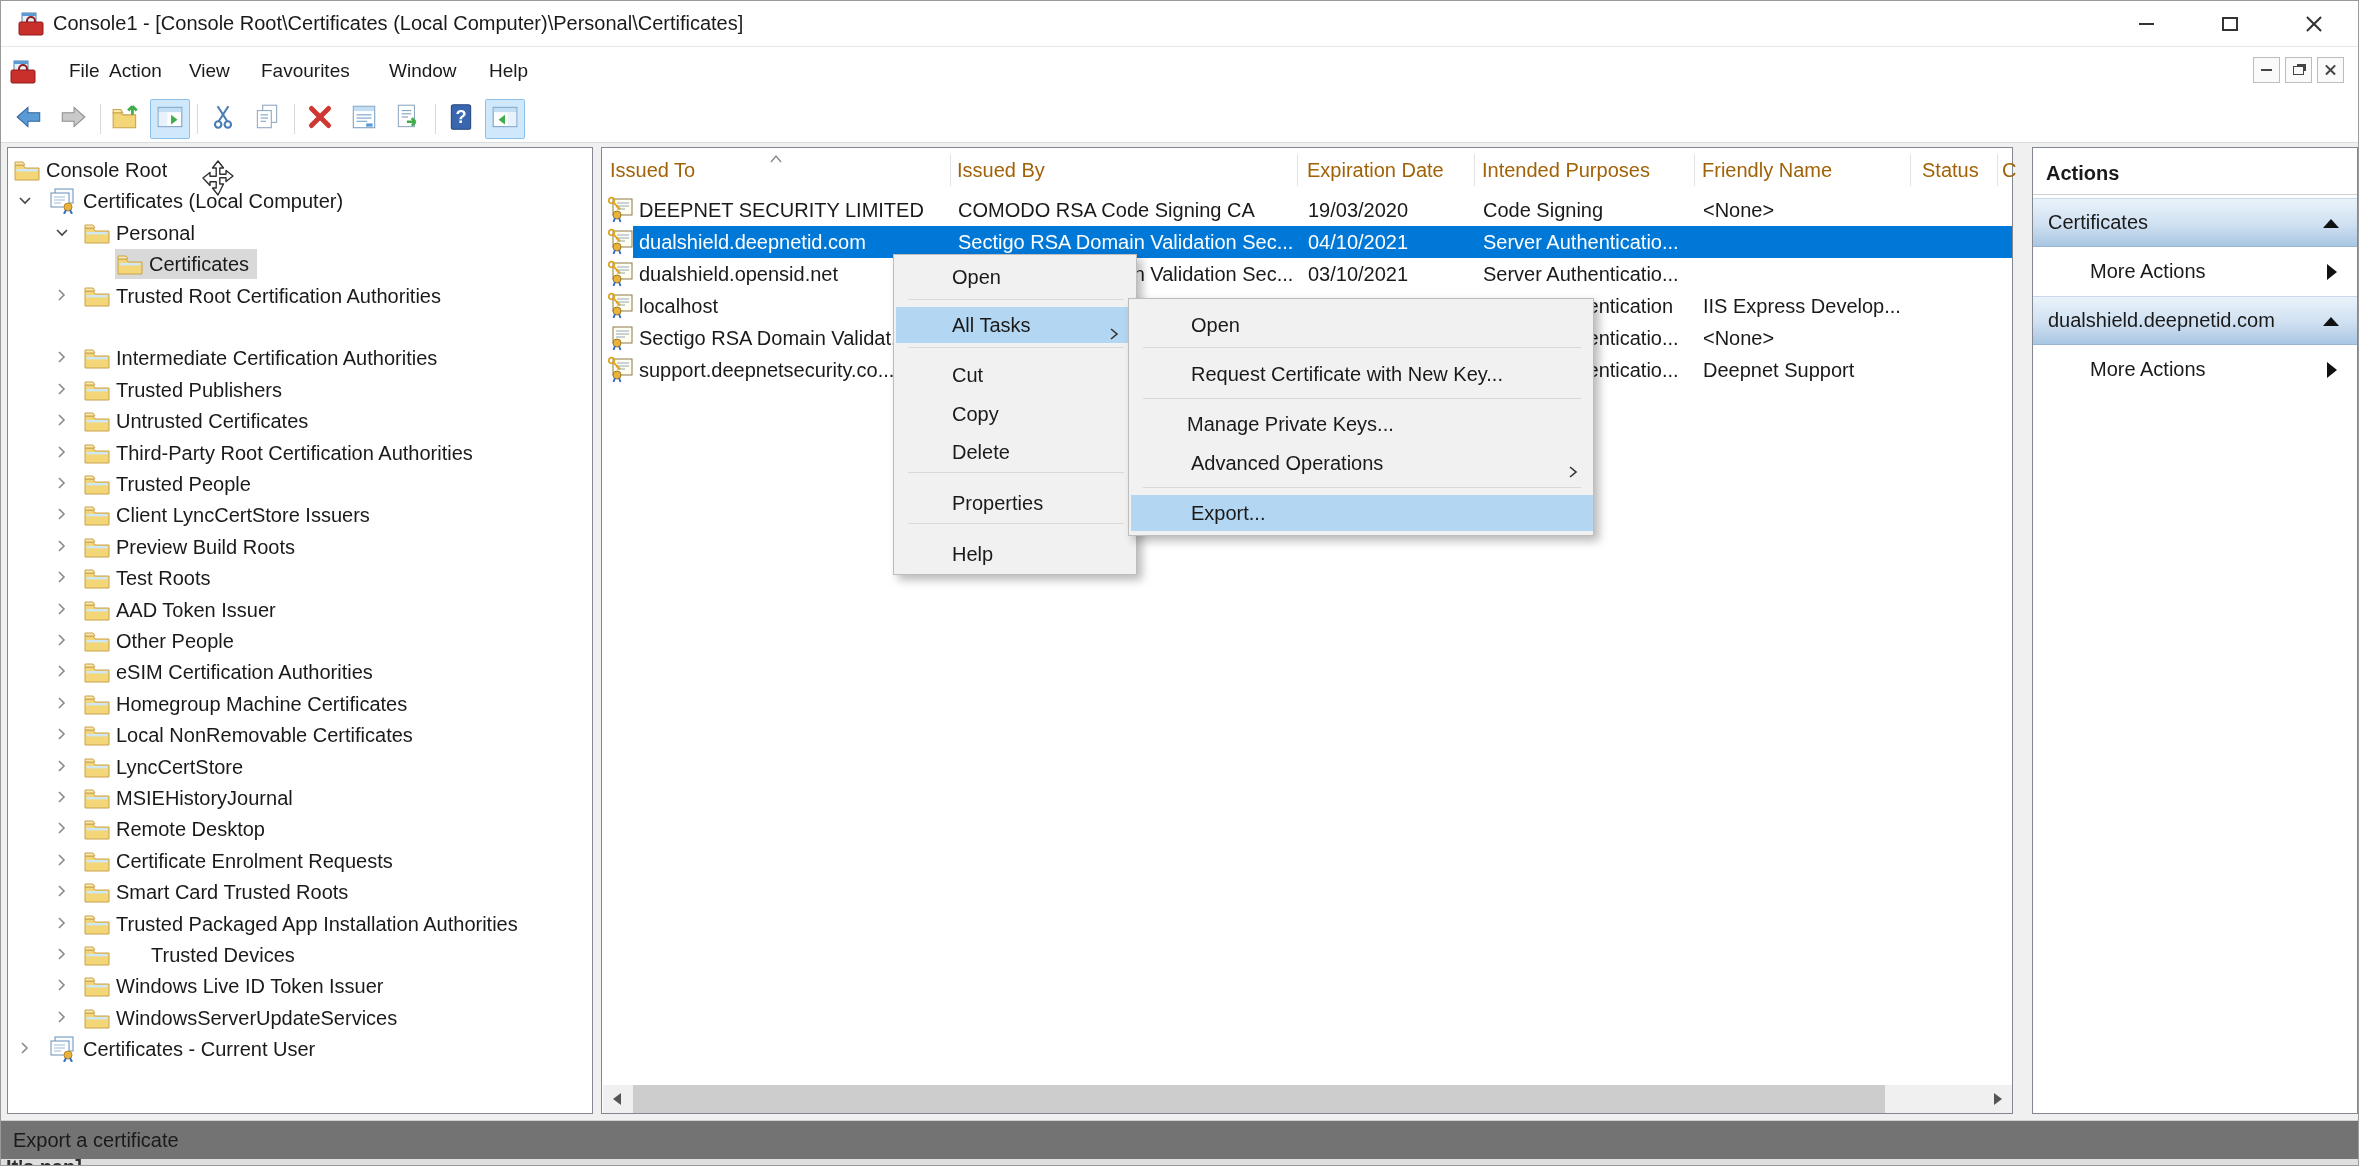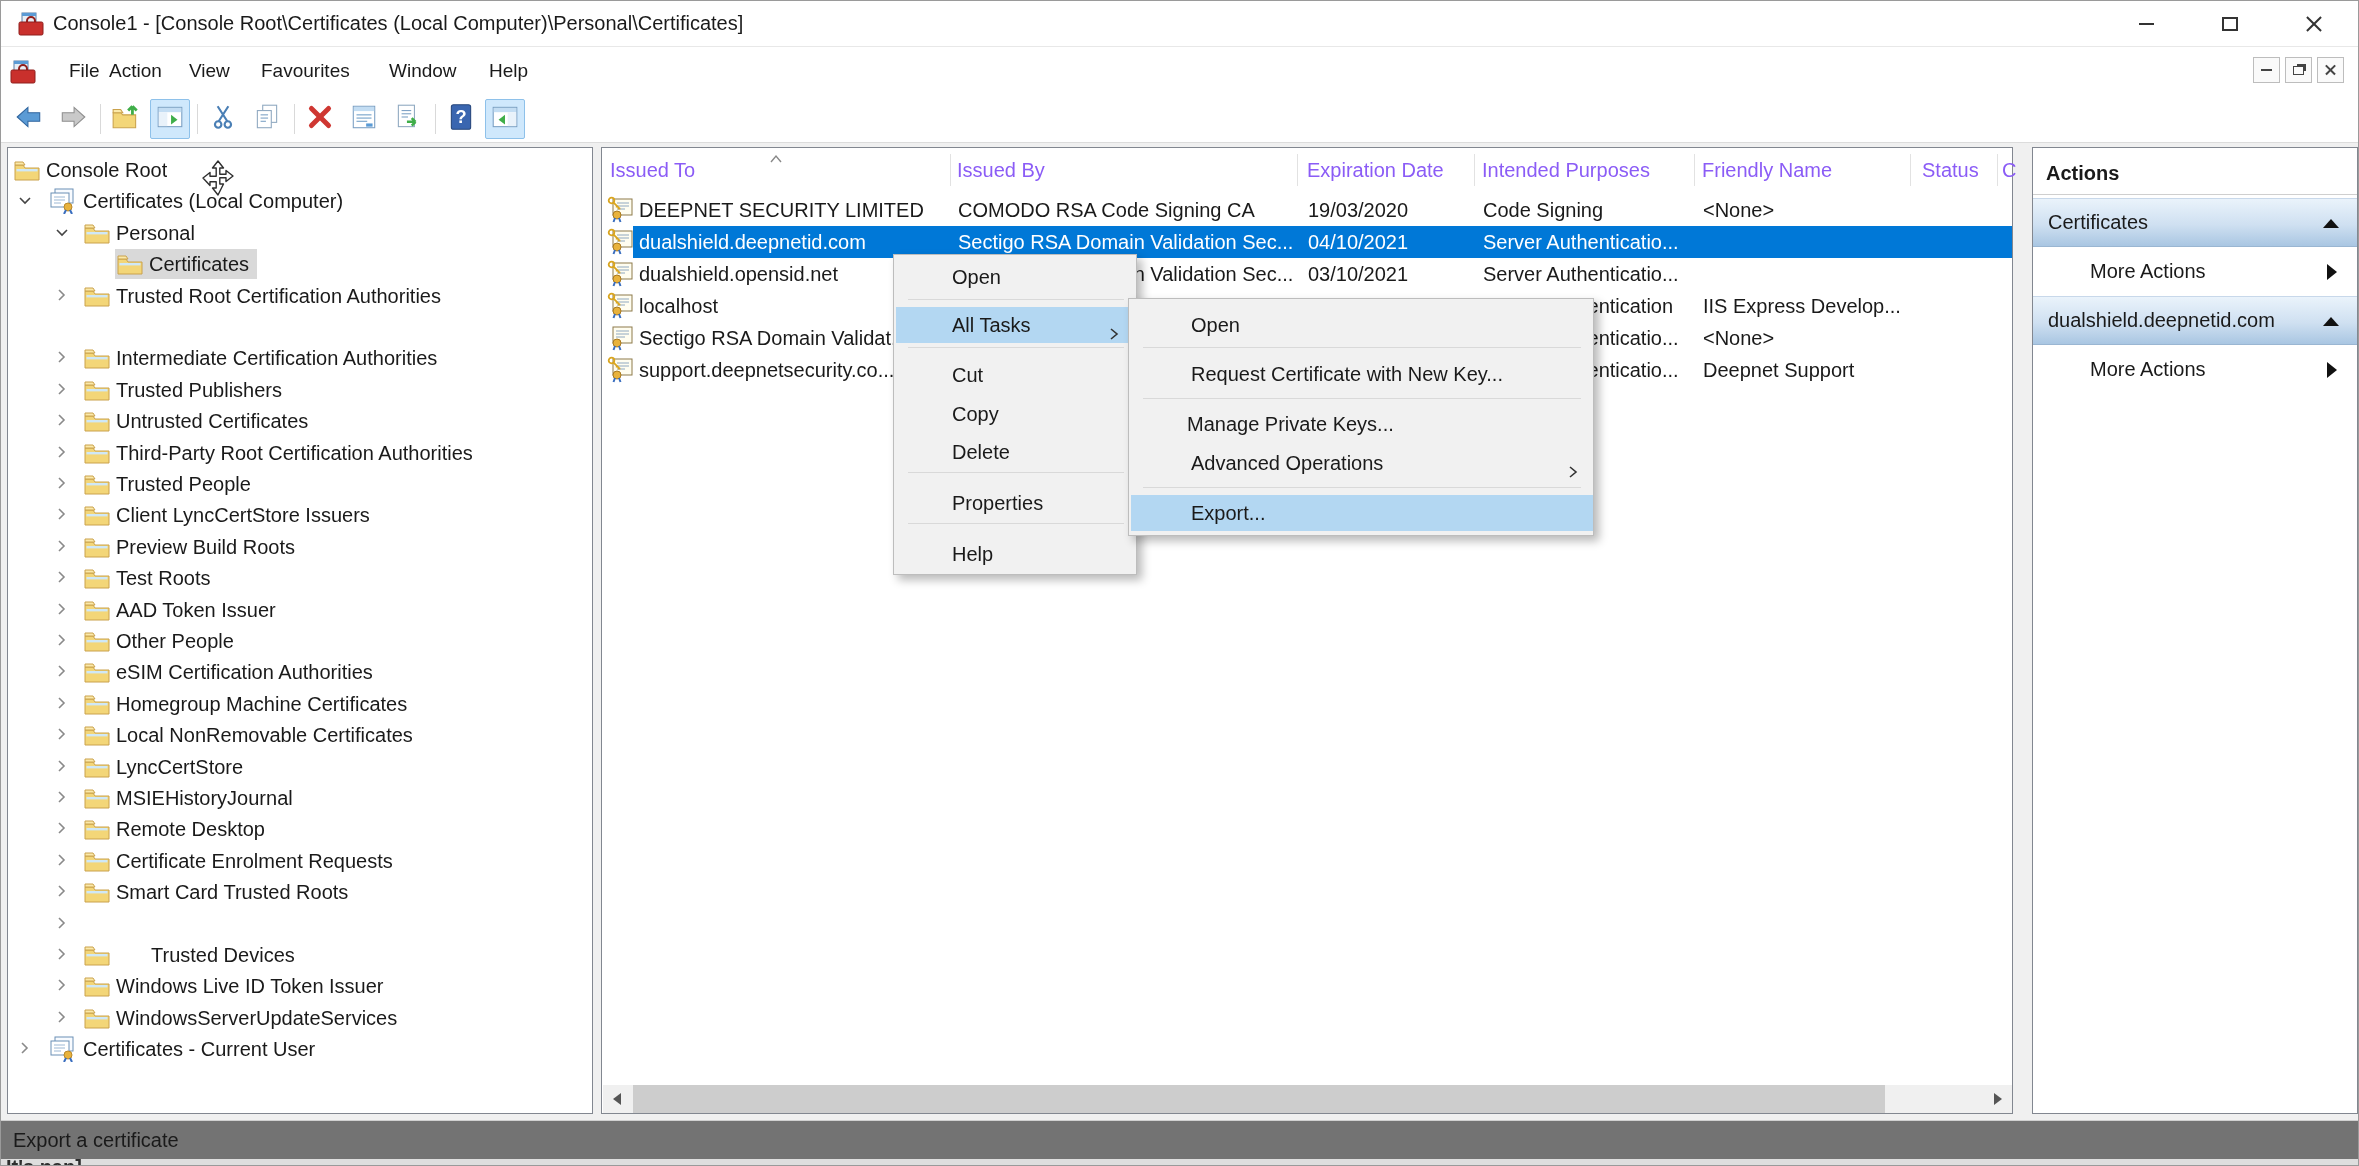--- a/index.html
+++ b/index.html
@@ -34,21 +34,21 @@
   .panel{background:#fff;border:1px solid #828790;box-sizing:border-box;}
   #treepanel{left:6px;top:146px;width:586px;height:967px;}
   #listpanel{left:600px;top:146px;width:1412px;height:967px;}
   #actionspanel{left:2031px;top:146px;width:326px;height:967px;background:#fff;}
   
   .tree-row{left:0;width:100%;height:30px;}
   .tree-label{font-size:20px;line-height:26px;}
   .tree-content{display:inline-flex;align-items:center;gap:6px;padding:2px 8px 2px 2px;}
   .tree-content.selected{background:#d9d9d9;}
   
-  .hdr-label{top:0;height:44px;line-height:44px;font-size:20px;color:#8b5cf6;}
+  .hdr-label{top:0;height:44px;line-height:44px;font-size:20px;color:#a16207;}
   .hdr-sep{top:6px;width:1px;height:32px;background:#e2e2e2;}
   .list-row{left:1px;width:1409px;height:32px;}
   .cell{top:0;height:32px;line-height:32px;font-size:20px;}
   .selbg{top:0;height:32px;background:#0078d7;}
   
   #hscroll{left:1px;top:937px;width:1409px;height:28px;background:#f0f0f0;}
   .scroll-arrow{top:0;width:28px;height:28px;display:flex;align-items:center;justify-content:center;}
   .tri-l{width:0;height:0;border-top:6px solid transparent;border-bottom:6px solid transparent;border-right:8px solid #555;}
   .tri-r{width:0;height:0;border-top:6px solid transparent;border-bottom:6px solid transparent;border-left:8px solid #555;}
   #hthumb{top:0;height:28px;background:#cdcdcd;}
@@ -553,20 +553,30 @@
               <rect x="2.5" y="10" width="21" height="2.4" fill="#cfe8f7"></rect>
             </svg>
           </div>
           <div class="tree-label nowrap">Smart Card Trusted Roots</div>
         </div>
       </div>
       <div class="abs tree-row" style="top: 759.6px;">
         <div class="abs" style="left: 46px; top: 7px;"><svg width="16" height="16" viewBox="0 0 16 16">
             <polyline points="5,3 10,8 5,13" stroke="#8a8a8a" stroke-width="1.6" fill="none"></polyline>
           </svg></div>
+        <div class="abs tree-content" style="left: 74px; top: 1px;">
+          <div style="display: flex;">
+            <svg width="26" height="22" viewBox="0 0 26 22">
+              <path d="M1 6 h8 l2 3 h14 v12 h-24 z" fill="#f3d678" stroke="#caa24c"></path>
+              <path d="M1 6 v-3 h8 l2 3 z" fill="#fbe9a9" stroke="#caa24c"></path>
+              <rect x="2.5" y="10" width="21" height="2.4" fill="#cfe8f7"></rect>
+            </svg>
+          </div>
+          <div class="tree-label nowrap">Trusted Packaged App Installation Authorities</div>
+        </div>
       </div>
       <div class="abs tree-row" style="top: 791px;">
         <div class="abs" style="left: 46px; top: 7px;"><svg width="16" height="16" viewBox="0 0 16 16">
             <polyline points="5,3 10,8 5,13" stroke="#8a8a8a" stroke-width="1.6" fill="none"></polyline>
           </svg></div>
         <div class="abs tree-content" style="left: 74px; top: 1px; gap: 41px;">
           <div style="display: flex;">
             <svg width="26" height="22" viewBox="0 0 26 22">
               <path d="M1 6 h8 l2 3 h14 v12 h-24 z" fill="#f3d678" stroke="#caa24c"></path>
               <path d="M1 6 v-3 h8 l2 3 z" fill="#fbe9a9" stroke="#caa24c"></path>

